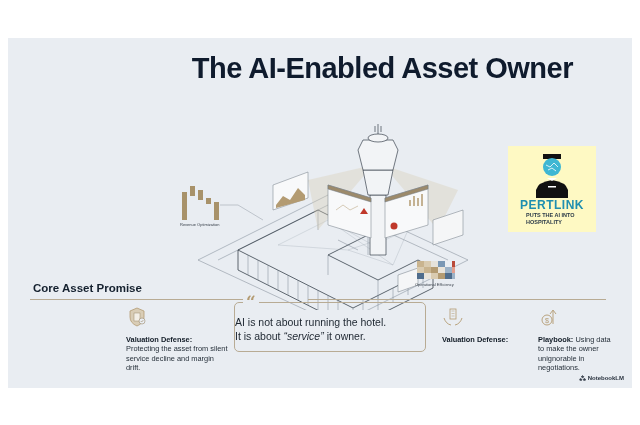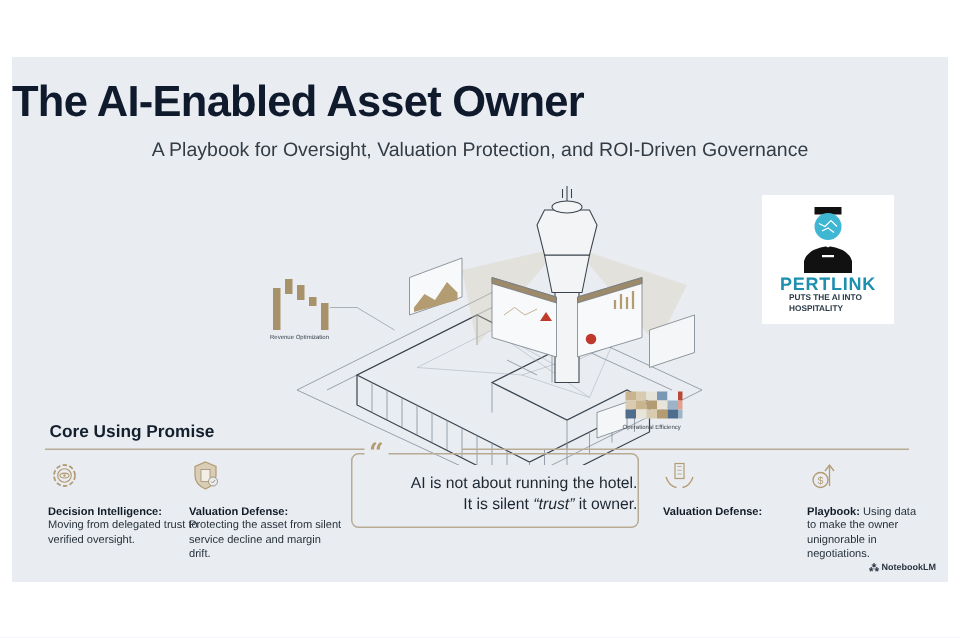--- a/index.html
+++ b/index.html
@@ -1,41 +1,40 @@
 <!DOCTYPE html>
 <html><head>
 <meta charset="utf-8">
 <style>
   html,body{margin:0;padding:0;}
   body{width:640px;height:425px;background:#ffffff;position:relative;overflow:hidden;font-family:"Liberation Sans",sans-serif;}
   .slide{position:absolute;left:8px;top:38px;width:624px;height:350px;background:#e9edf2;}
-  .title{position:absolute;left:0;top:14px;width:565px;text-align:left;font-size:29px;font-weight:bold;color:#0f1b2d;letter-spacing:-0.5px;}
+  .title{position:absolute;left:0;top:14px;width:565px;text-align:right;font-size:29px;font-weight:bold;color:#0f1b2d;letter-spacing:-0.5px;}
   .subtitle{position:absolute;left:0;top:54px;width:624px;text-align:center;font-size:13px;color:#333b45;}
   .illus{position:absolute;left:170px;top:72px;width:300px;height:200px;}
-  .logo-box{position:absolute;left:500px;top:92px;width:88px;height:86px;background:#ffffff;}
+  .logo-box{position:absolute;left:500px;top:108px;width:88px;height:86px;background:#fef9c3;}
   .logo-name{position:absolute;left:0;top:52px;width:88px;text-align:center;font-size:12px;font-weight:bold;color:#1f8fb0;letter-spacing:0.5px;}
   .logo-tag{position:absolute;left:18px;top:66px;width:66px;font-size:5.5px;font-weight:bold;color:#2a3a48;line-height:7px;}
   .section-title{position:absolute;left:25px;top:244px;font-size:11.5px;font-weight:bold;color:#14202e;}
   .rule{position:absolute;top:261px;height:1px;background:#b8ab94;}
   .feature{position:absolute;top:268px;width:120px;}
   .feature .ico{width:22px;height:22px;margin-bottom:3px;}
   .feature .txt{font-size:7.4px;color:#26303a;line-height:9.3px;}
   .feature .txt b{color:#111b26;}
   .quote{position:absolute;left:226px;top:264px;width:190px;height:48px;border:1px solid #b8ab94;border-radius:5px;}
   .quote-mark{position:absolute;left:8px;top:-9px;background:#e9edf2;padding:0 3px;font-size:17px;font-weight:bold;color:#b39b72;font-family:"DejaVu Serif",serif;line-height:16px;}
-  .quote-text{position:absolute;left:0;top:12px;width:190px;text-align:right;font-size:10.5px;color:#1d2630;line-height:14px;}
+  .quote-text{position:absolute;left:0;top:12px;width:190px;text-align:left;font-size:10.5px;color:#1d2630;line-height:14px;}
   .nblm{position:absolute;right:8px;bottom:6px;font-size:6px;font-weight:bold;color:#2b3440;}
   .lbl{font-size:4px;fill:#3a424c;font-family:"Liberation Sans",sans-serif;}
 </style>
 </head>
 <body>
 
 <div class="slide">
   <div class="title">The AI-Enabled Asset Owner</div>
-  <div class="subtitle">A Playbook for Oversight, Valuation Protection, and ROI-Driven Governance</div>
 
   <svg class="illus" viewBox="0 0 300 200">
     <g fill="none" stroke="#7b8591" stroke-width="0.5">
 
       <path d="M20 150 L150 85 L290 150 L160 215 Z"></path>
       <path d="M40 150 L150 95 L270 150"></path>
 
       <path d="M60 140 L140 100 L190 125 L150 145 L200 170 L240 150 L255 158 L175 198 L60 140 Z" stroke="#39424d" stroke-width="0.8"></path>
       <path d="M60 140 L60 160 L175 218 L255 178 L255 158" stroke="#39424d" stroke-width="0.8"></path>
       <path d="M175 198 L175 218"></path>
@@ -116,49 +115,40 @@
       <path d="M14 15 L18 17 L22 13 L26 17 M16 20 L20 18 L24 21" stroke="#fff" stroke-width="0.8" fill="none"></path>
       <path d="M15 28 L20 31 L25 28" fill="#fff"></path>
     </svg>
     <div class="logo-name">PERTLINK</div>
     <div class="logo-tag">
       <div>PUTS THE AI INTO</div>
       <div>HOSPITALITY</div>
     </div>
   </div>
 
-  <div class="section-title">Core Using Promise</div>
+  <div class="section-title">Core Asset Promise</div>
   <div class="rule" style="left:22px;width:214px"></div>
   <div class="rule" style="left:300px;width:298px"></div>
 
-  <div class="feature" style="left:24px">
-    <svg class="ico" viewBox="0 0 22 22">
-      <circle cx="11" cy="11" r="7" fill="none" stroke="#b39b72" stroke-width="1.2" stroke-dasharray="3 1.5"></circle>
-      <circle cx="11" cy="11" r="4.5" fill="none" stroke="#b39b72" stroke-width="0.8"></circle>
-      <ellipse cx="11" cy="11" rx="3" ry="1.6" fill="none" stroke="#b39b72" stroke-width="0.7"></ellipse>
-      <circle cx="11" cy="11" r="0.8" fill="#b39b72"></circle>
-    </svg>
-    <div class="txt"><b>Decision Intelligence:</b><br><span>Moving from delegated trust to verified oversight.</span></div>
-  </div>
 
   <div class="feature" style="left:118px;width:104px">
     <svg class="ico" viewBox="0 0 22 22">
       <path d="M11 2 L18 5 L18 11 Q18 17 11 20 Q4 17 4 11 L4 5 Z" fill="#d9cdb6" stroke="#b39b72" stroke-width="0.8"></path>
       <rect x="8" y="7" width="6" height="8" fill="#f3efe6" stroke="#9c8a6b" stroke-width="0.5"></rect>
       <circle cx="16" cy="15" r="3" fill="#e9edf2" stroke="#9c8a6b" stroke-width="0.6"></circle>
       <path d="M14.7 15 L15.7 16 L17.4 14" stroke="#9c8a6b" stroke-width="0.6" fill="none"></path>
     </svg>
     <div class="txt"><b>Valuation Defense:</b><br><span>Protecting the asset from silent service decline and margin drift.</span></div>
   </div>
 
   <div class="quote">
     <div class="quote-mark">“</div>
     <div class="quote-text">
       <span>AI is not about running the hotel.</span><br>
-      <span>It is silent </span><i>“trust”</i><span> it owner.</span>
+      <span>It is about </span><i>“service”</i><span> it owner.</span>
     </div>
   </div>
 
   <div class="feature" style="left:434px;width:90px">
     <svg class="ico" viewBox="0 0 22 22">
       <rect x="8" y="3" width="6" height="10" fill="none" stroke="#b39b72" stroke-width="0.8"></rect>
       <path d="M9.5 5 H12.5 M9.5 7.5 H12.5 M9.5 10 H12.5" stroke="#b39b72" stroke-width="0.5"></path>
       <path d="M2 12 Q4 18 9 19 M20 12 Q18 18 13 19" fill="none" stroke="#b39b72" stroke-width="0.9"></path>
     </svg>
     <div class="txt"><b>Valuation Defense:</b><br></div>

